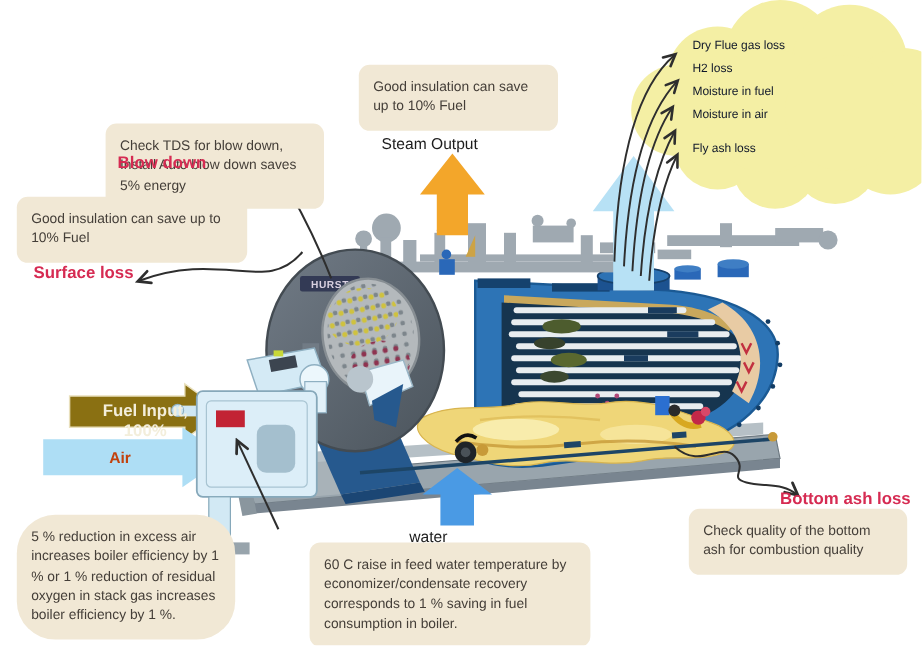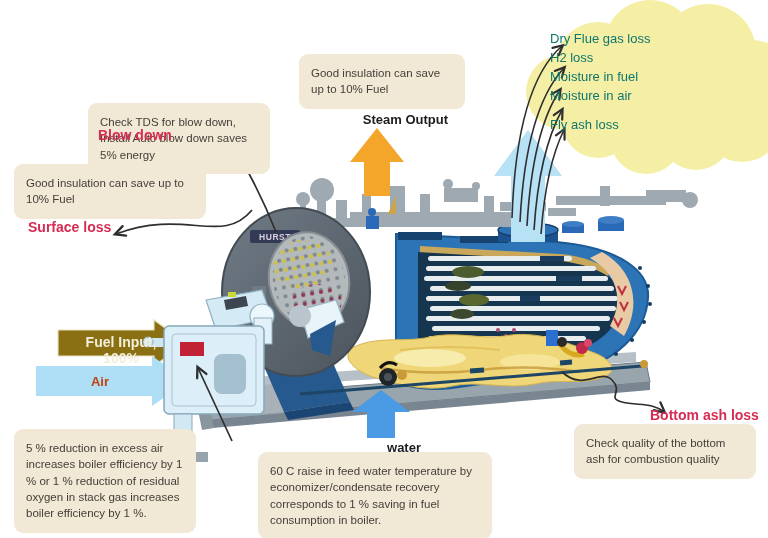--- a/index.html
+++ b/index.html
@@ -7,22 +7,22 @@
     position:relative; width:768px; height:538px; overflow:hidden;
     background:#ffffff; font-family:"Liberation Sans", sans-serif;
   }
   .stage svg { position:absolute; left:0; top:0; }
   .overlay { position:absolute; left:0; top:0; width:768px; height:538px; }
   .note {
     position:absolute; background:#f1e8d5; border-radius:9px;
     padding:11px 12px; font-size:11.5px; line-height:1.42; color:#443e38;
   }
   .rlabel { position:absolute; color:#d62b52; font-weight:bold; font-size:14px; }
-  .blabel { position:absolute; color:#1d1d1d; font-weight:bold; font-size:13px; text-align:right; }
-  .cloud-text { position:absolute; left:550px; top:29px; font-size:13px; line-height:19px; color:#0f766e; }
+  .blabel { position:absolute; color:#1d1d1d; font-weight:normal; font-size:13px; text-align:left; }
+  .cloud-text { position:absolute; left:577px; top:29px; font-size:10px; line-height:19px; color:#0f172a; }
   .cloud-text .fly { margin-top:10px; }
   .flow-label { position:absolute; text-align:center; }
   .fuel-label { left:66px; top:334px; width:110px; color:#f3eedb; font-weight:bold; font-size:14px; }
   .air-label  { left:58px; top:374px; width:84px;  color:#c2410c; font-weight:bold; font-size:13px; }
 </style>
 </head>
 <body>
 
 <div class="stage">
 
@@ -262,21 +262,21 @@
   <div class="note" style="left:88px; top:59px; width:158px;margin-top:44px;">Check TDS for blow down, Install Auto blow down saves 5% energy</div>
   <div class="rlabel" style="left:98px; top:127px;">Blow down</div>
 
   <div class="note" style="left:299px; top:54px; width:142px;">Good insulation can save up to 10% Fuel</div>
   <div class="blabel" style="left:318px; top:112px; width:130px;">Steam Output</div>
 
   <div class="note" style="left:14px; top:164px; width:168px;">Good insulation can save up to 10% Fuel</div>
   <div class="rlabel" style="left:28px; top:219px;">Surface loss</div>
 
 
-  <div class="note" style="left:14px; top:429px; width:158px;">5 % reduction in excess air increases boiler efficiency by 1 % or 1 % reduction of residual oxygen in stack gas increases boiler efficiency by 1 %.</div>
+  <div class="note" style="left:14px; top:429px; width:158px;border-radius:32px;">5 % reduction in excess air increases boiler efficiency by 1 % or 1 % reduction of residual oxygen in stack gas increases boiler efficiency by 1 %.</div>
 
   <div class="note" style="left:258px; top:452px; width:210px;">60 C raise in feed water temperature by economizer/condensate recovery corresponds to 1 % saving in fuel consumption in boiler.</div>
   <div class="blabel" style="left:341px; top:440px; width:80px;">water</div>
 
   <div class="rlabel" style="left:650px; top:407px;">Bottom ash loss</div>
   <div class="note" style="left:574px; top:424px; width:158px;">Check quality of the bottom ash for combustion quality</div>
 
   <div class="cloud-text">
     <div>Dry Flue gas loss</div>
     <div>H2 loss</div>

